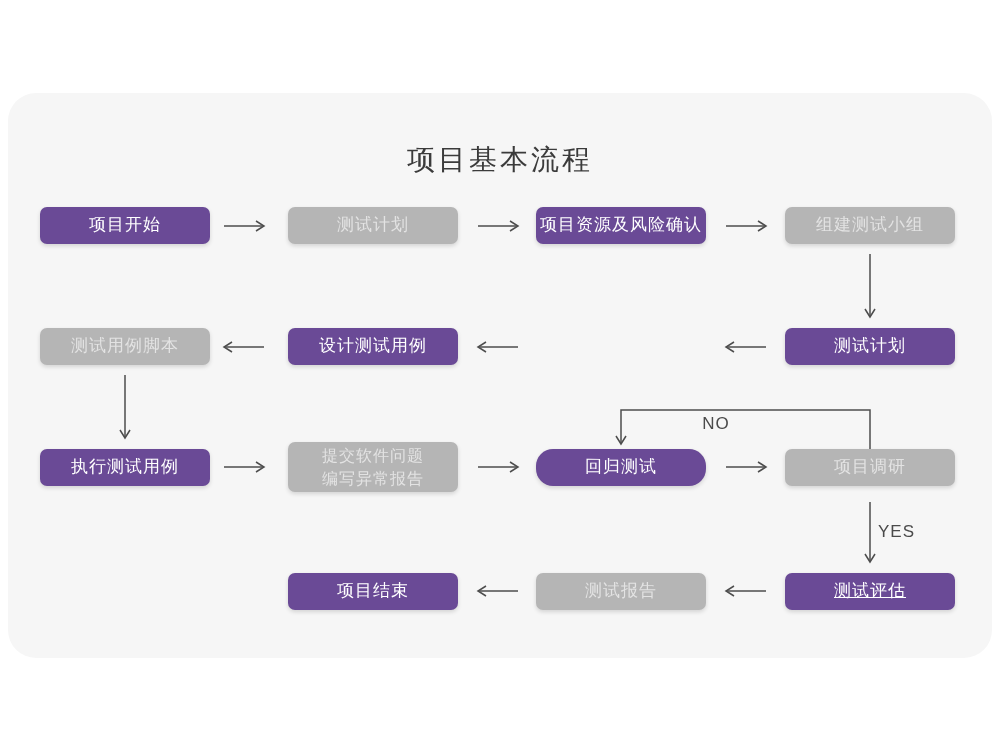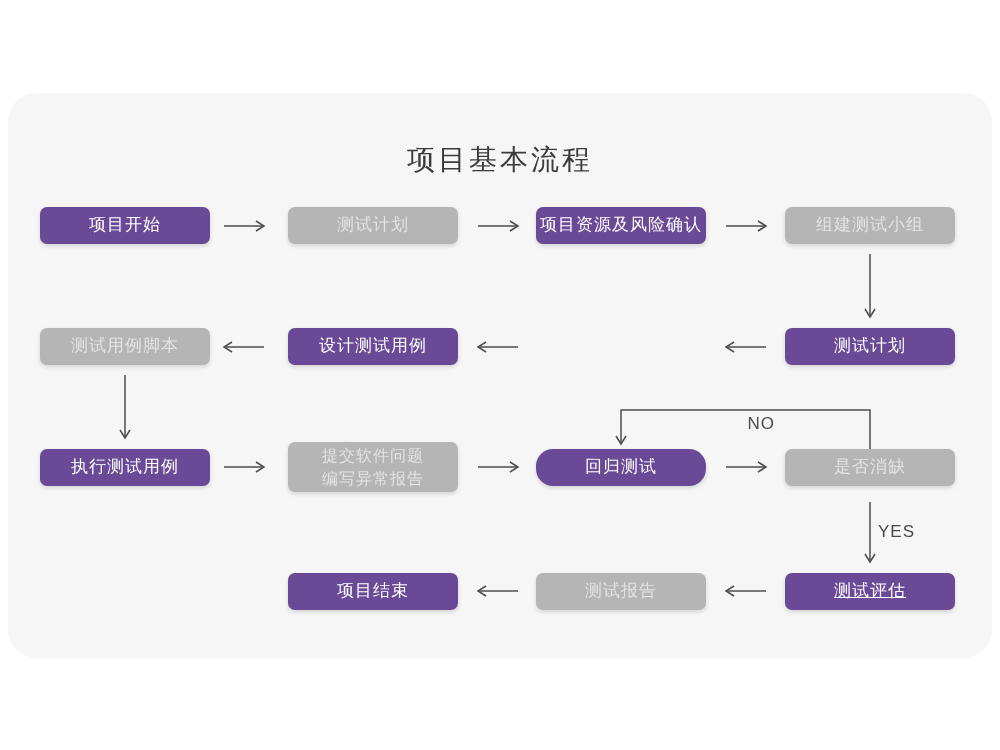--- a/index.html
+++ b/index.html
@@ -71,21 +71,21 @@
   .node.h1 { height: 37px; }
   .node.h2 { height: 50px; font-size: 16px; }
   .node.purple { background: var(--purple); color: var(--purple-text); }
   .node.gray { background: var(--gray); color: var(--gray-text); }
   .edge-label {
     position: absolute;
     font-size: 17px;
     letter-spacing: 1px;
     color: var(--label-text);
   }
-  .edge-label.no { left: 715px; top: 414px; width: 60px; text-align: right; }
+  .edge-label.no { left: 686px; top: 414px; width: 60px; text-align: center; }
   .edge-label.yes { left: 878px; top: 522px; }
 </style>
 </head>
 <body>
 
 <div class="stage">
   <div class="card"></div>
 
   <h1 class="title">项目基本流程</h1>
 
@@ -126,21 +126,21 @@
   <div class="node h1 gray" style="left:785px; top:207px;">组建测试小组</div>
 
   <div class="node h1 purple" style="left:288px; top:328px;">设计测试用例</div>
   <div class="node h1 gray" style="left:40px;  top:328px;">测试用例脚本</div>
   <div class="node h1 purple" style="left:785px; top:328px;">测试计划</div>
 
   <div class="node h1 purple" style="left:40px;  top:449px;">执行测试用例</div>
   <div class="node h2 gray" style="left:288px; top:442px;">提交软件问题
 编写异常报告</div>
   <div class="node h1 purple" style="left:536px; top:449px;border-radius:17px;">回归测试</div>
-  <div class="node h1 gray" style="left:785px; top:449px;">是否消缺</div>
+  <div class="node h1 gray" style="left:785px; top:449px;">项目调研</div>
 
   <div class="node h1 purple" style="left:288px; top:573px;">项目结束</div>
   <div class="node h1 gray" style="left:536px; top:573px;">测试报告</div>
   <div class="node h1 purple" style="left:785px; top:573px;text-decoration:underline;">测试评估</div>
 
   <div class="edge-label no">NO</div>
   <div class="edge-label yes">YES</div>
 </div>
 
 </body></html>

